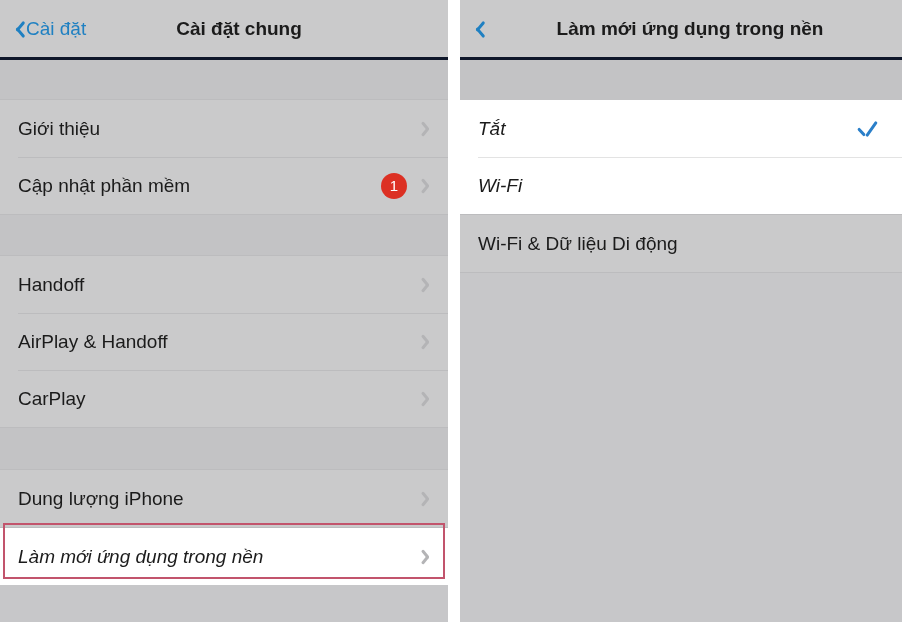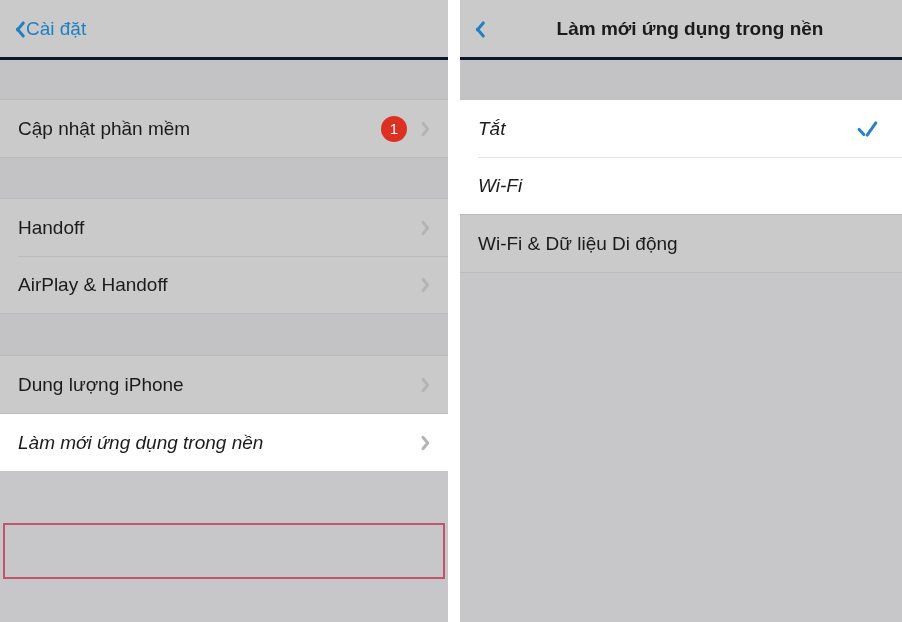--- a/index.html
+++ b/index.html
@@ -197,41 +197,50 @@
 
 <div class="screens">
 
   <div class="panel panel-left">
 
     <div class="navbar">
       <div class="back-btn">
         <span class="chev-back"></span>
         <span class="back-label">Cài đặt</span>
       </div>
+      <div class="nav-title">Cài đặt chung</div>
     </div>
 
     <div class="spacer" style="height:39px"></div>
 
     <div class="group">
+      <div class="row">
+        <span class="row-label">Giới thiệu</span>
+        <span class="chev-right"></span>
+      </div>
       <div class="row">
         <span class="row-label">Cập nhật phần mềm</span>
         <span class="badge">1</span>
         <span class="chev-right"></span>
       </div>
     </div>
 
     <div class="spacer" style="height:40px"></div>
 
     <div class="group">
       <div class="row">
         <span class="row-label">Handoff</span>
         <span class="chev-right"></span>
       </div>
       <div class="row">
         <span class="row-label">AirPlay &amp; Handoff</span>
+        <span class="chev-right"></span>
+      </div>
+      <div class="row">
+        <span class="row-label">CarPlay</span>
         <span class="chev-right"></span>
       </div>
     </div>
 
     <div class="spacer" style="height:41px"></div>
 
     <div class="group">
       <div class="row">
         <span class="row-label">Dung lượng iPhone</span>
         <span class="chev-right"></span>

